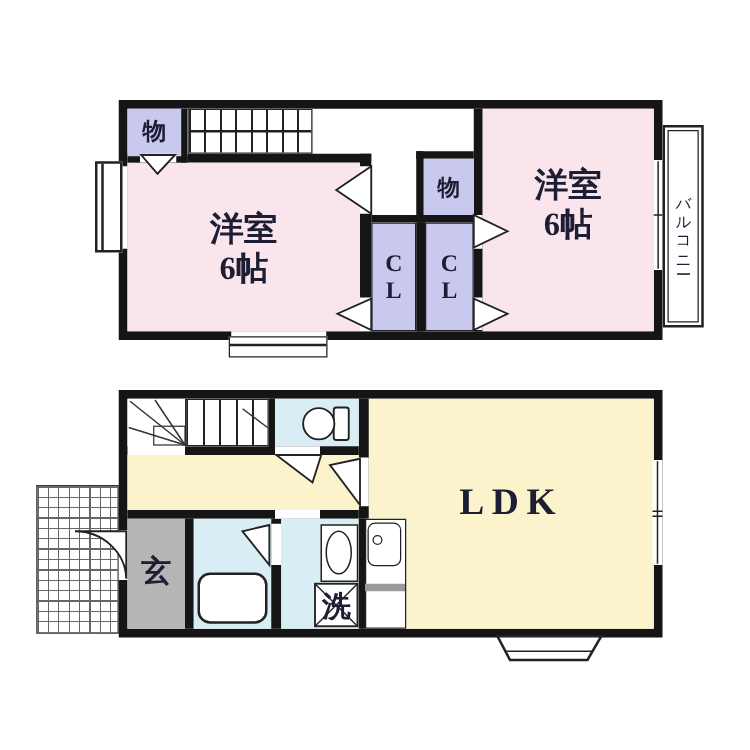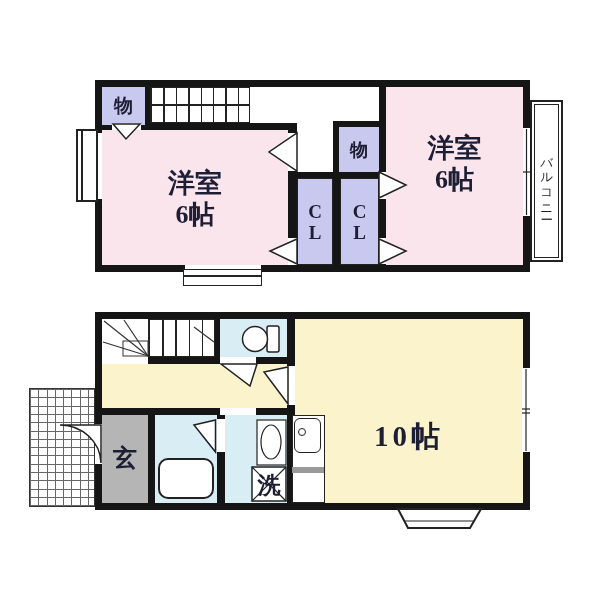--- a/index.html
+++ b/index.html
@@ -182,17 +182,17 @@
   <div class="lbl" style="left:102px;top:168px;width:186px;height:30px;font-size:27px;">洋室</div>
   <div class="lbl" style="left:102px;top:200px;width:186px;height:30px;font-size:26px;">6帖</div>
   <div class="lbl" style="left:386px;top:133px;width:137px;height:30px;font-size:27px;">洋室</div>
   <div class="lbl" style="left:386px;top:165px;width:137px;height:30px;font-size:26px;">6帖</div>
   <div class="lbl" style="left:102px;top:92px;width:43px;height:27px;font-size:19px;">物</div>
   <div class="lbl" style="left:339px;top:136px;width:40px;height:27px;font-size:18px;">物</div>
   <div class="lbl vtext" style="left:297px;top:178px;width:36px;height:87px;font-size:19px;">CL</div>
   <div class="lbl vtext" style="left:340px;top:178px;width:39px;height:87px;font-size:19px;">CL</div>
   <div class="lbl vtext" style="left:530px;top:103px;width:33px;height:156px;font-size:12.5px;letter-spacing:2px;font-weight:normal;">バルコニー</div>
 
-  <div class="lbl" style="left:295px;top:420px;width:228px;height:32px;font-size:29px;letter-spacing:4px;">10帖</div>
+  <div class="lbl" style="left:295px;top:386px;width:228px;height:32px;font-size:30px;letter-spacing:6px;">LDK</div>
   <div class="lbl" style="left:102px;top:443px;width:46px;height:30px;font-size:24px;">玄</div>
   <div class="lbl" style="left:250px;top:469px;width:38px;height:32px;font-size:23px;">洗</div>
 
 </div>
 
 </body></html>

